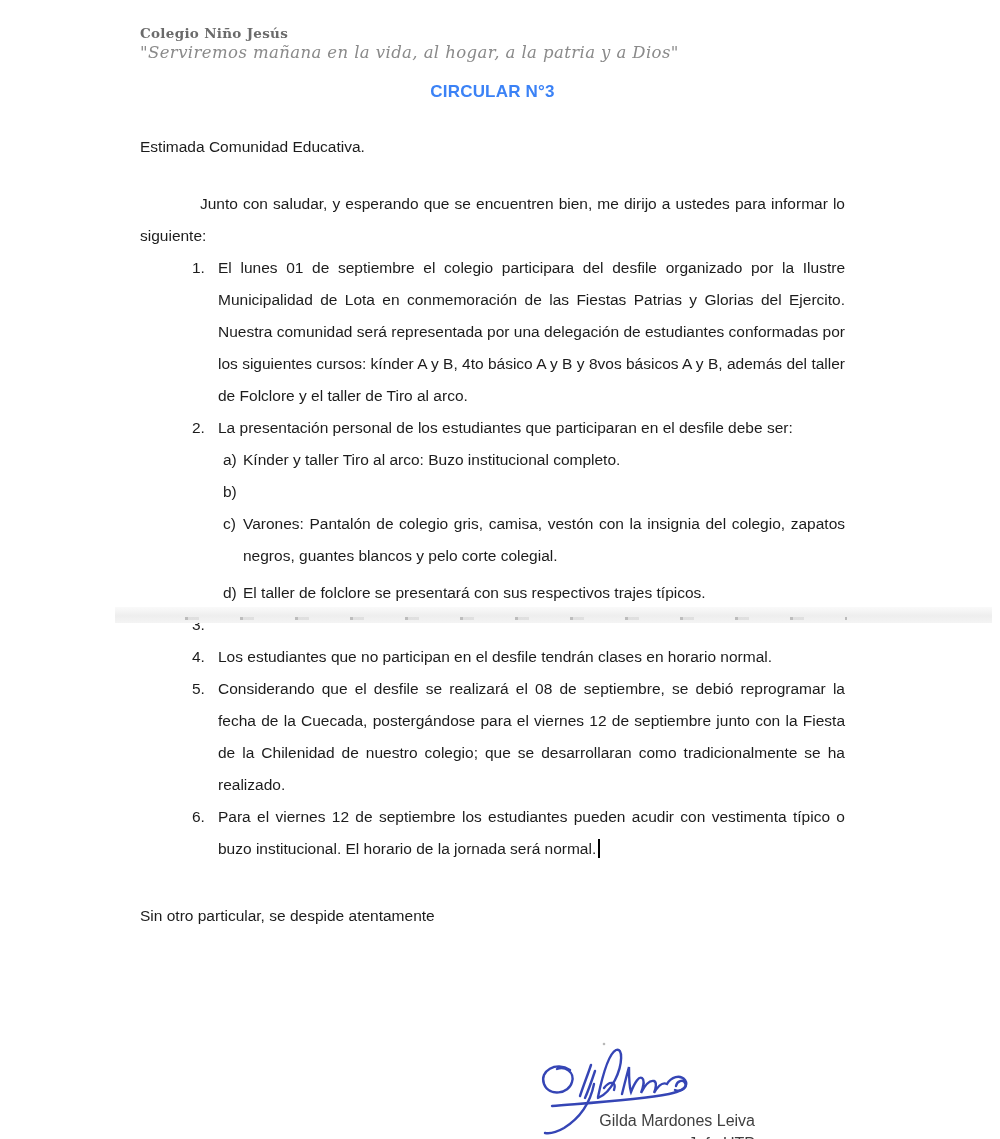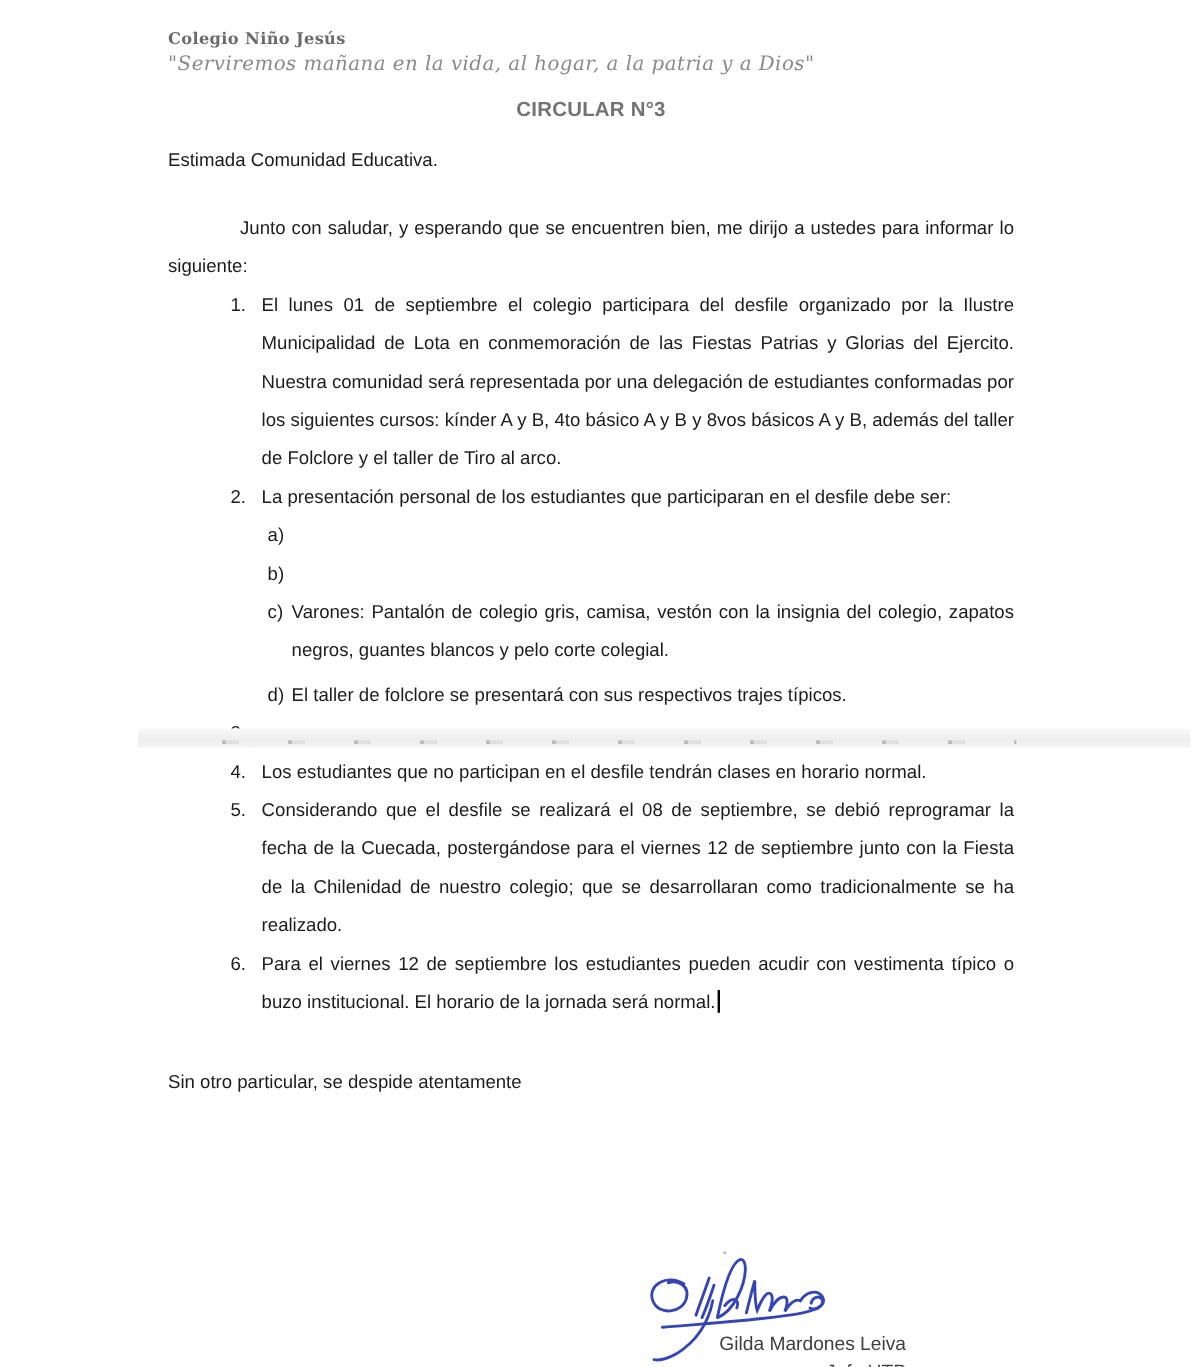--- a/index.html
+++ b/index.html
@@ -28,24 +28,24 @@
     font-style:italic;
     font-size:16.5px; line-height:22px;
     color:#8a8a8a; letter-spacing:.4px;
   }
 
   .doc-title {
     margin-top:16px;
     text-align:center;
     font-weight:700;
     font-size:17px; line-height:24px;
-    color:#737373; letter-spacing:.2px;
-  }
-
-  .salutation { margin-top:14px; font-size:15.5px; line-height:32px; }
+    color:#3b82f6; letter-spacing:.2px;
+  }
+
+  .salutation { margin-top:27px; font-size:15.5px; line-height:32px; }
 
   .intro {
     margin-top:25px;
     font-size:15.5px; line-height:32px;
     text-align:justify;
     text-indent:60px;
   }
 
   
   .item { display:flex; font-size:15.5px; line-height:32px; }
@@ -136,20 +136,21 @@
         <div class="text">El lunes 01 de septiembre el colegio participara del desfile organizado por la Ilustre Municipalidad de Lota en conmemoración de las Fiestas Patrias y Glorias del Ejercito. Nuestra comunidad será representada por una delegación de estudiantes conformadas por los siguientes cursos: kínder A y B, 4to básico A y B y 8vos básicos A y B, además del taller de Folclore y el taller de Tiro al arco.</div>
       </div>
 
       <div class="item">
         <div class="marker">2.</div>
         <div class="text">La presentación personal de los estudiantes que participaran en el desfile debe ser:</div>
       </div>
 
       <div class="sub">
         <div class="marker">a)</div>
+        <div class="text">Kínder y taller Tiro al arco: Buzo institucional completo.</div>
       </div>
 
       <div class="sub">
         <div class="marker">b)</div>
       </div>
 
       <div class="sub">
         <div class="marker">c)</div>
         <div class="text">Varones: Pantalón de colegio gris, camisa, vestón con la insignia del colegio, zapatos negros, guantes blancos y pelo corte colegial.</div>
       </div>

